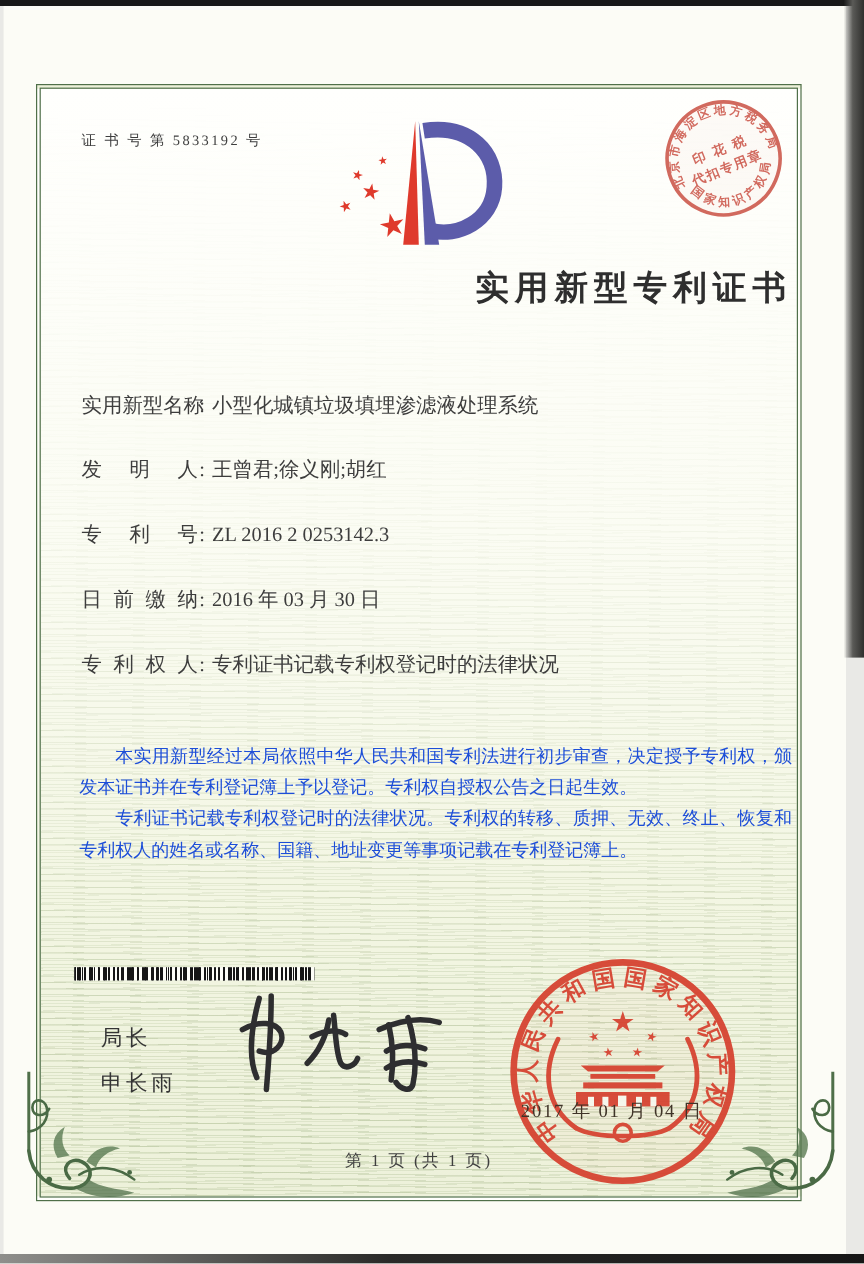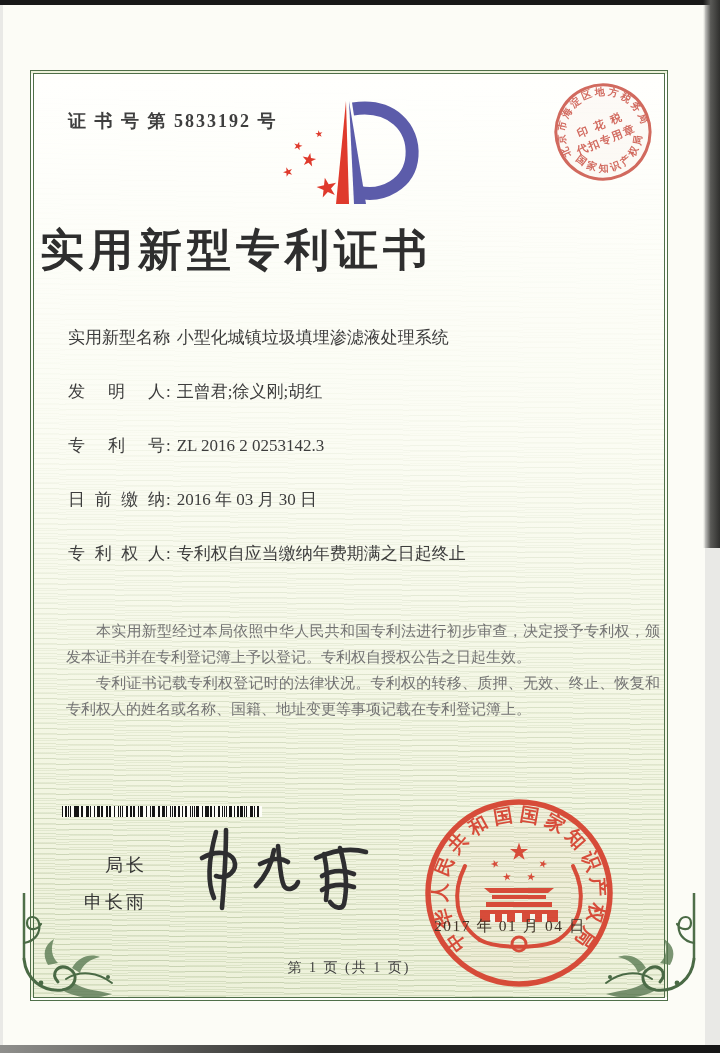--- a/index.html
+++ b/index.html
@@ -29,45 +29,45 @@
       repeating-linear-gradient(179deg, rgba(128,152,96,.15) 0 1px, rgba(0,0,0,0) 1px 6px);
     -webkit-mask-image:linear-gradient(180deg, rgba(0,0,0,0) 0%, rgba(0,0,0,.12) 34%, rgba(0,0,0,.55) 62%, rgba(0,0,0,.95) 85%, #000 100%);
     mask-image:linear-gradient(180deg, rgba(0,0,0,0) 0%, rgba(0,0,0,.12) 34%, rgba(0,0,0,.55) 62%, rgba(0,0,0,.95) 85%, #000 100%);
   }
 
   .corner-flourish { position:absolute; width:104px; height:112px; z-index:3; }
   .fl-bl { left:14px;  top:893px; }
   .fl-br { left:600px; top:893px; transform:scaleX(-1); }
 
   
-  .cert-no { position:absolute; left:68px; top:109px; font-size:18px; letter-spacing:2px;
-             color:#3e3e3e; z-index:4;font-weight:bold; }
+  .cert-no { position:absolute; left:68px; top:109px; font-size:12px; letter-spacing:2px;
+             color:#3e3e3e; z-index:4; }
   .logo { position:absolute; left:274px; top:96px; z-index:4; }
-  .main-title { position:absolute; left:40px; top:221px; width:620px; text-align:left;
-                font-size:44px; font-weight:600; letter-spacing:5px; color:#2e2e2e; z-index:4; }
+  .main-title { position:absolute; left:40px; top:221px; width:620px; text-align:right;
+                font-size:28px; font-weight:600; letter-spacing:5px; color:#2e2e2e; z-index:4; }
 
   .fields { position:absolute; left:68px; top:326px; width:580px; z-index:4; }
   .field-row { height:24px; margin-bottom:30px; font-size:17px; color:#3d3d3d; white-space:nowrap; }
   .flabel { display:inline-block; width:97px; text-align:justify; text-align-last:justify; }
   .fcolon { margin:0 6px 0 1px; }
 
   .body-text { position:absolute; left:66px; top:618px; width:594px; z-index:4;
-               font-size:15px; line-height:26px; color:#737373; text-align:justify; }
+               font-size:15px; line-height:26px; color:#1d4ed8; text-align:justify; }
   .body-text p { text-indent:2em; }
 
   .barcode { position:absolute; left:62px; top:806px; width:200px; height:11px; z-index:4;
     background:
       repeating-linear-gradient(90deg,#151515 0 1.5px, rgba(0,0,0,0) 1.5px 4px),
       repeating-linear-gradient(90deg,#151515 0 1px,  rgba(0,0,0,0) 1px 6.5px),
       repeating-linear-gradient(90deg, rgba(0,0,0,0) 0 2.5px, #151515 2.5px 4.5px, rgba(0,0,0,0) 4.5px 11px);
     background-color:#fdfdf8; }
 
   .signer { position:absolute; left:84px; top:853px; z-index:5;
             font-family:Liberation Mono, monospace;
-            font-size:18px; letter-spacing:3px; color:#343434;text-align:right; }
+            font-size:18px; letter-spacing:3px; color:#343434; }
   .signer div { margin-bottom:13px; }
   .signature { position:absolute; left:182px; top:824px; z-index:5; }
 
   .seal { position:absolute; left:420px; top:794px; z-index:6; opacity:.93; }
   .seal-date { position:absolute; left:434px; top:916px; z-index:7; font-size:15.5px;
                letter-spacing:1.5px; color:#3f3428; white-space:nowrap; }
 
   .tax-stamp { position:absolute; left:549px; top:78px; z-index:5; transform:rotate(-22deg); opacity:.9; }
 
   .footer-page { position:absolute; left:0; top:959px; width:698px; text-align:center;
@@ -130,21 +130,21 @@
     <div class="field-row">
       <span class="flabel">发明人</span><span class="fcolon">:</span><span class="fvalue">王曾君;徐义刚;胡红</span>
     </div>
     <div class="field-row">
       <span class="flabel">专利号</span><span class="fcolon">:</span><span class="fvalue">ZL 2016 2 0253142.3</span>
     </div>
     <div class="field-row">
       <span class="flabel">日前缴纳</span><span class="fcolon">:</span><span class="fvalue">2016 年 03 月 30 日</span>
     </div>
     <div class="field-row">
-      <span class="flabel">专利权人</span><span class="fcolon">:</span><span class="fvalue">专利权自应当缴纳年费期满之日起终止</span>
+      <span class="flabel">专利权人</span><span class="fcolon">:</span><span class="fvalue">专利证书记载专利权登记时的法律状况</span>
     </div>
   </div>
 
   <div class="body-text">
     <p>本实用新型经过本局依照中华人民共和国专利法进行初步审查，决定授予专利权，颁发本证书并在专利登记簿上予以登记。专利权自授权公告之日起生效。</p>
     <p>专利证书记载专利权登记时的法律状况。专利权的转移、质押、无效、终止、恢复和专利权人的姓名或名称、国籍、地址变更等事项记载在专利登记簿上。</p>
   </div>
 
   <div class="barcode"></div>
 

